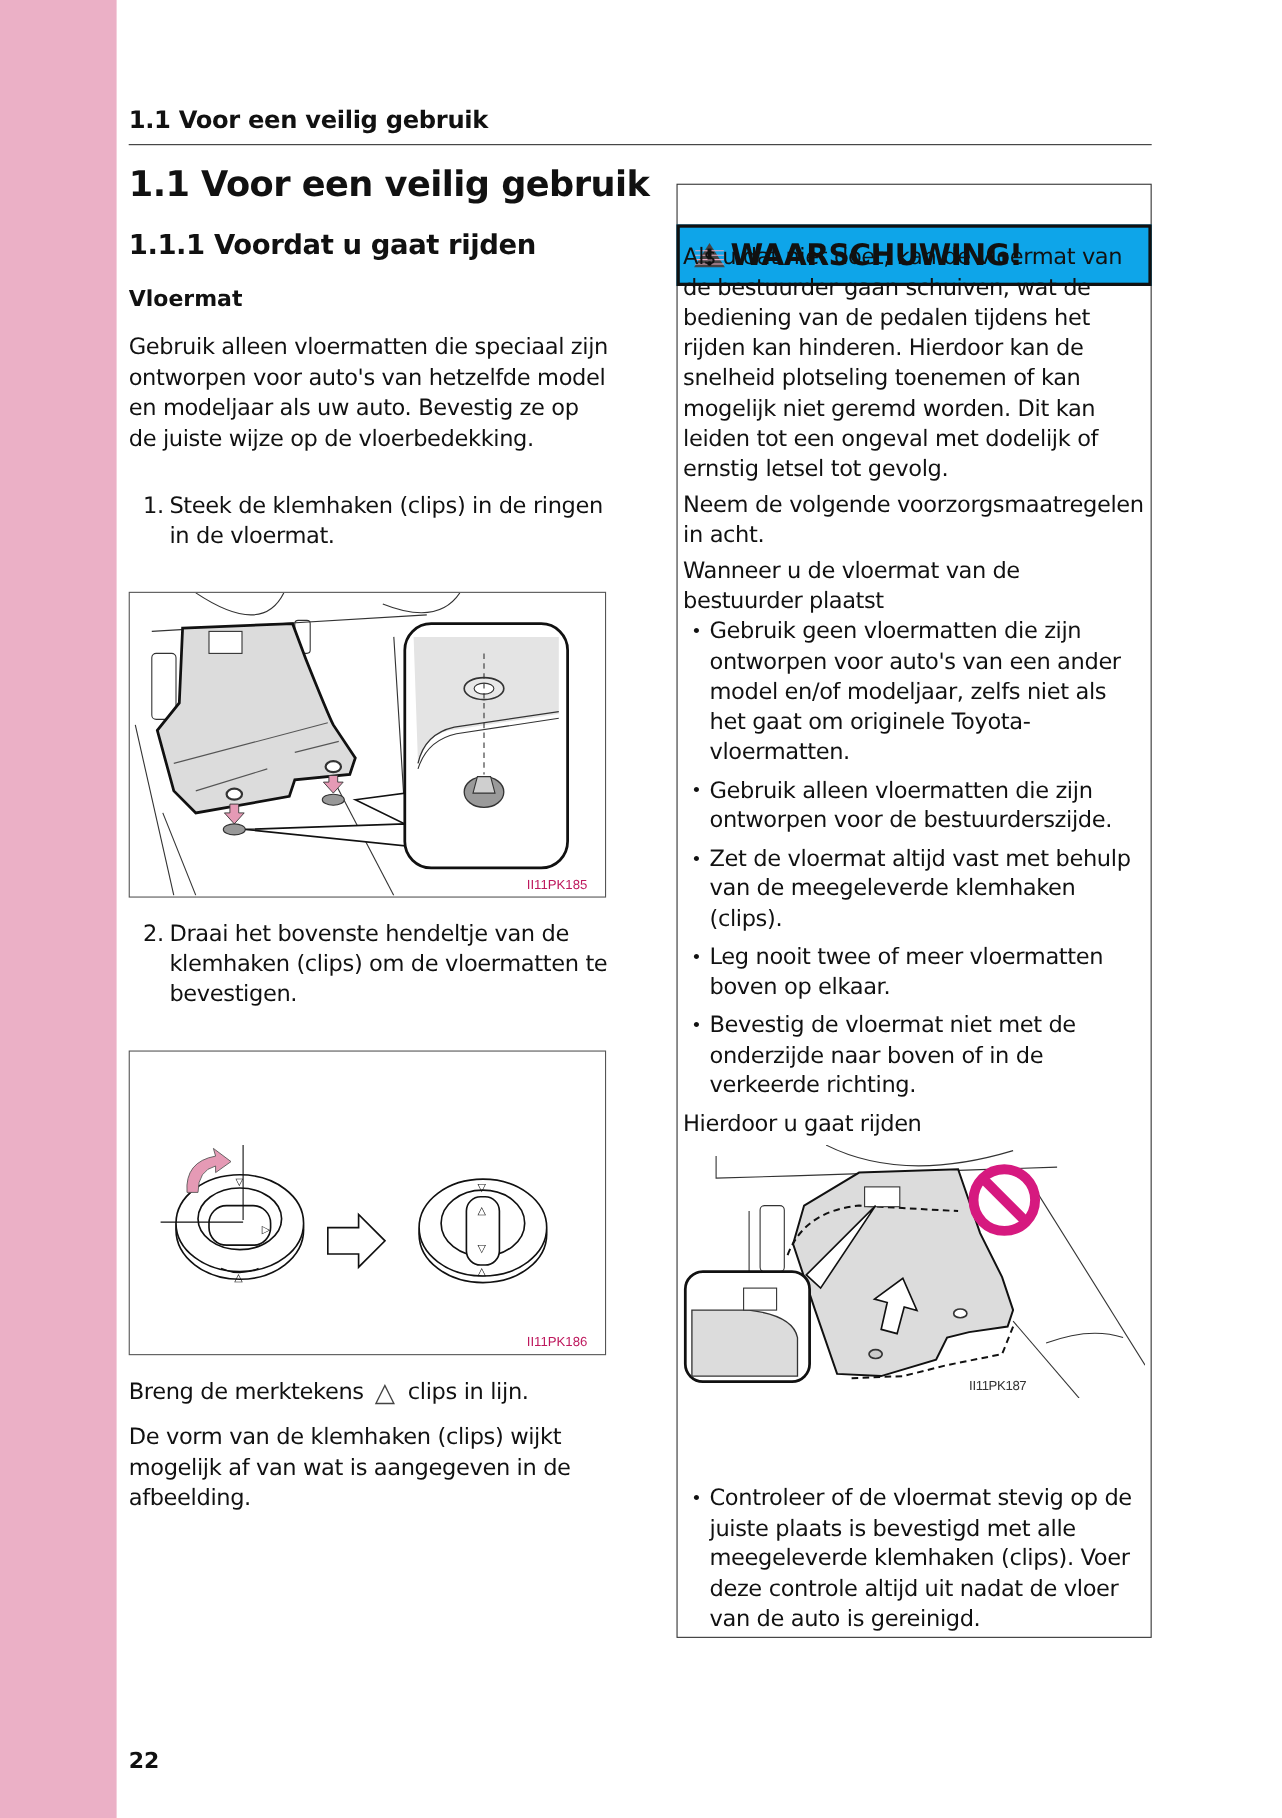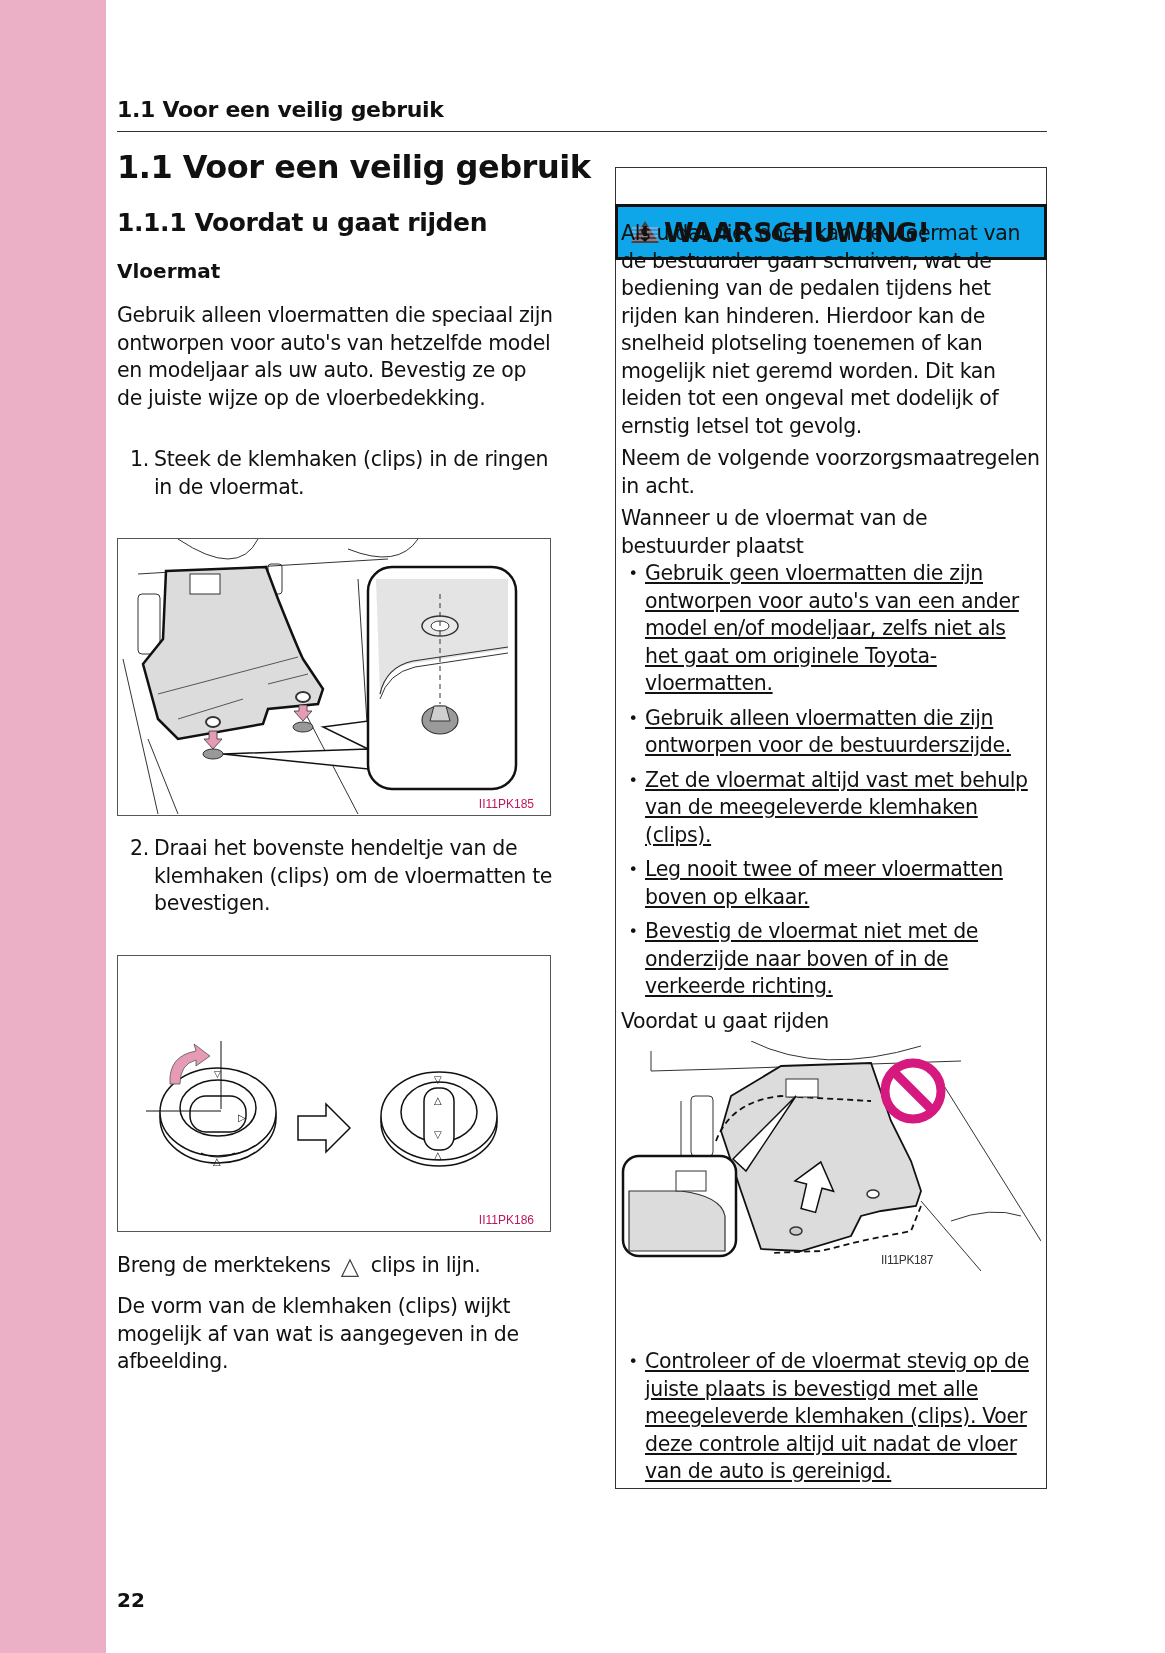--- a/index.html
+++ b/index.html
@@ -31,21 +31,21 @@
 
   .warn-box { position:absolute; left:615px; top:167px; width:432px; height:1322px; border:1.5px solid #333; box-sizing:border-box; }
   .warn-header { position:absolute; left:615px; top:167px; width:432px; height:56px; background:#0ea5e9; border:3px solid #111; box-sizing:border-box; display:flex; align-items:center; padding-left:12px;margin-top:37px; }
   .warn-header .title { font-size:27px; font-weight:bold; letter-spacing:-0.5px; margin-left:4px; }
   .warn-body { position:absolute; left:621px; top:220px; width:420px; }
   .warn-body p { margin:0 0 5px 0; }
   .warn-sub { font-weight:normal; font-size:20.5px; line-height:27.5px; letter-spacing:-0.4px; }
   .bullets { list-style:none; margin:0; padding:0; }
   .bullets li { display:flex; margin-bottom:7px; }
   .bullets li .dot { width:24px; flex:none; text-align:center; font-size:16px; }
-  .bullets li .txt { flex:1;text-decoration:underline; }
+  .bullets li .txt { flex:1; }
   .fig3 { position:relative; width:420px; height:230px; margin:6px 0 4px 0; }
   .final-bullet { position:absolute; left:621px; top:1348px; width:420px; }
 </style>
 </head>
 <body>
 
 <div class="sidebar"></div>
 
 <div class="running-head">1.1  Voor een veilig gebruik</div>
 <div class="head-rule"></div>
@@ -181,21 +181,21 @@
       </li>
     <li>
         <span class="dot">•</span>
         <span class="txt">Leg nooit twee of meer vloermatten boven op elkaar.</span>
       </li>
     <li>
         <span class="dot">•</span>
         <span class="txt">Bevestig de vloermat niet met de onderzijde naar boven of in de verkeerde richting.</span>
       </li>
   </ul>
-  <div class="warn-sub">Voordat u gaat rijden</div>
+  <div class="warn-sub">Hierdoor u gaat rijden</div>
 
   <div class="fig3">
     <svg width="420" height="230" viewBox="0 0 420 230">
       <g fill="none" stroke="#333" stroke-width="1">
         <path d="M30 10 L30 30 L100 28 L340 20"></path>
         <path d="M130 0 Q200 35 300 5"></path>
         <path d="M60 60 L60 200"></path>
         <rect x="70" y="55" width="22" height="60" rx="4"></rect>
         <path d="M320 40 L420 200"></path>
           <path d="M300 160 L360 230"></path>

